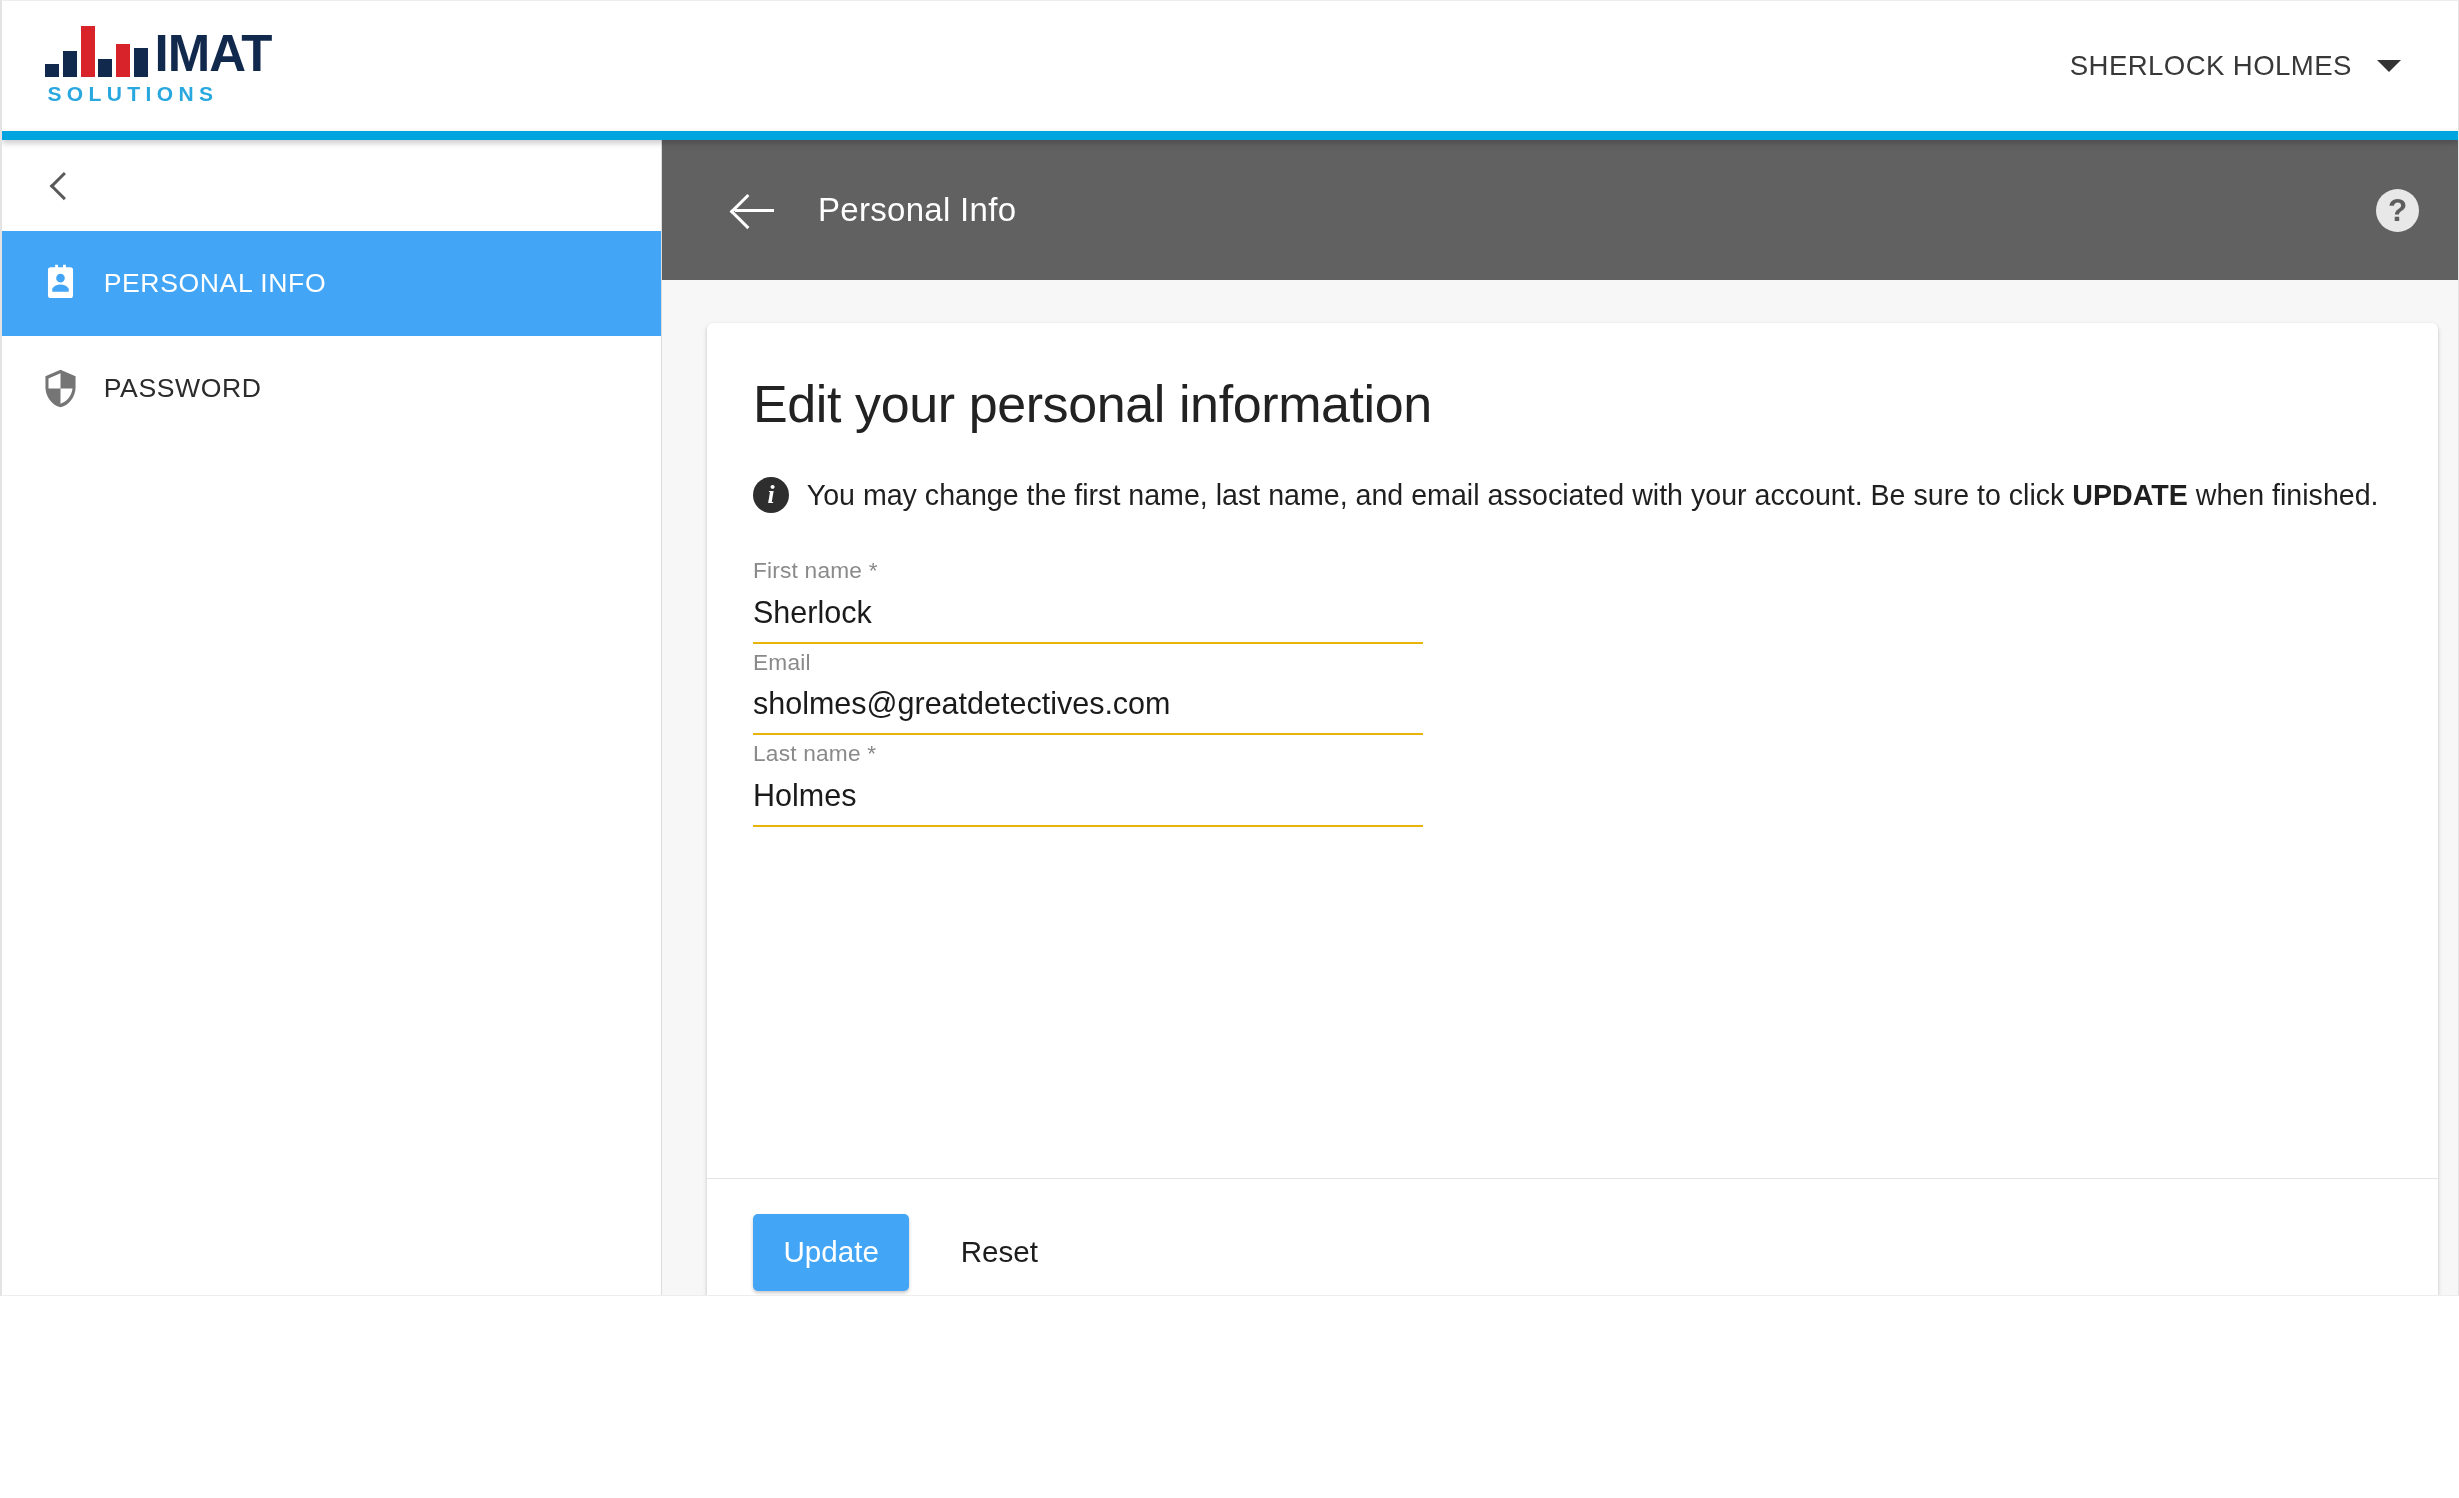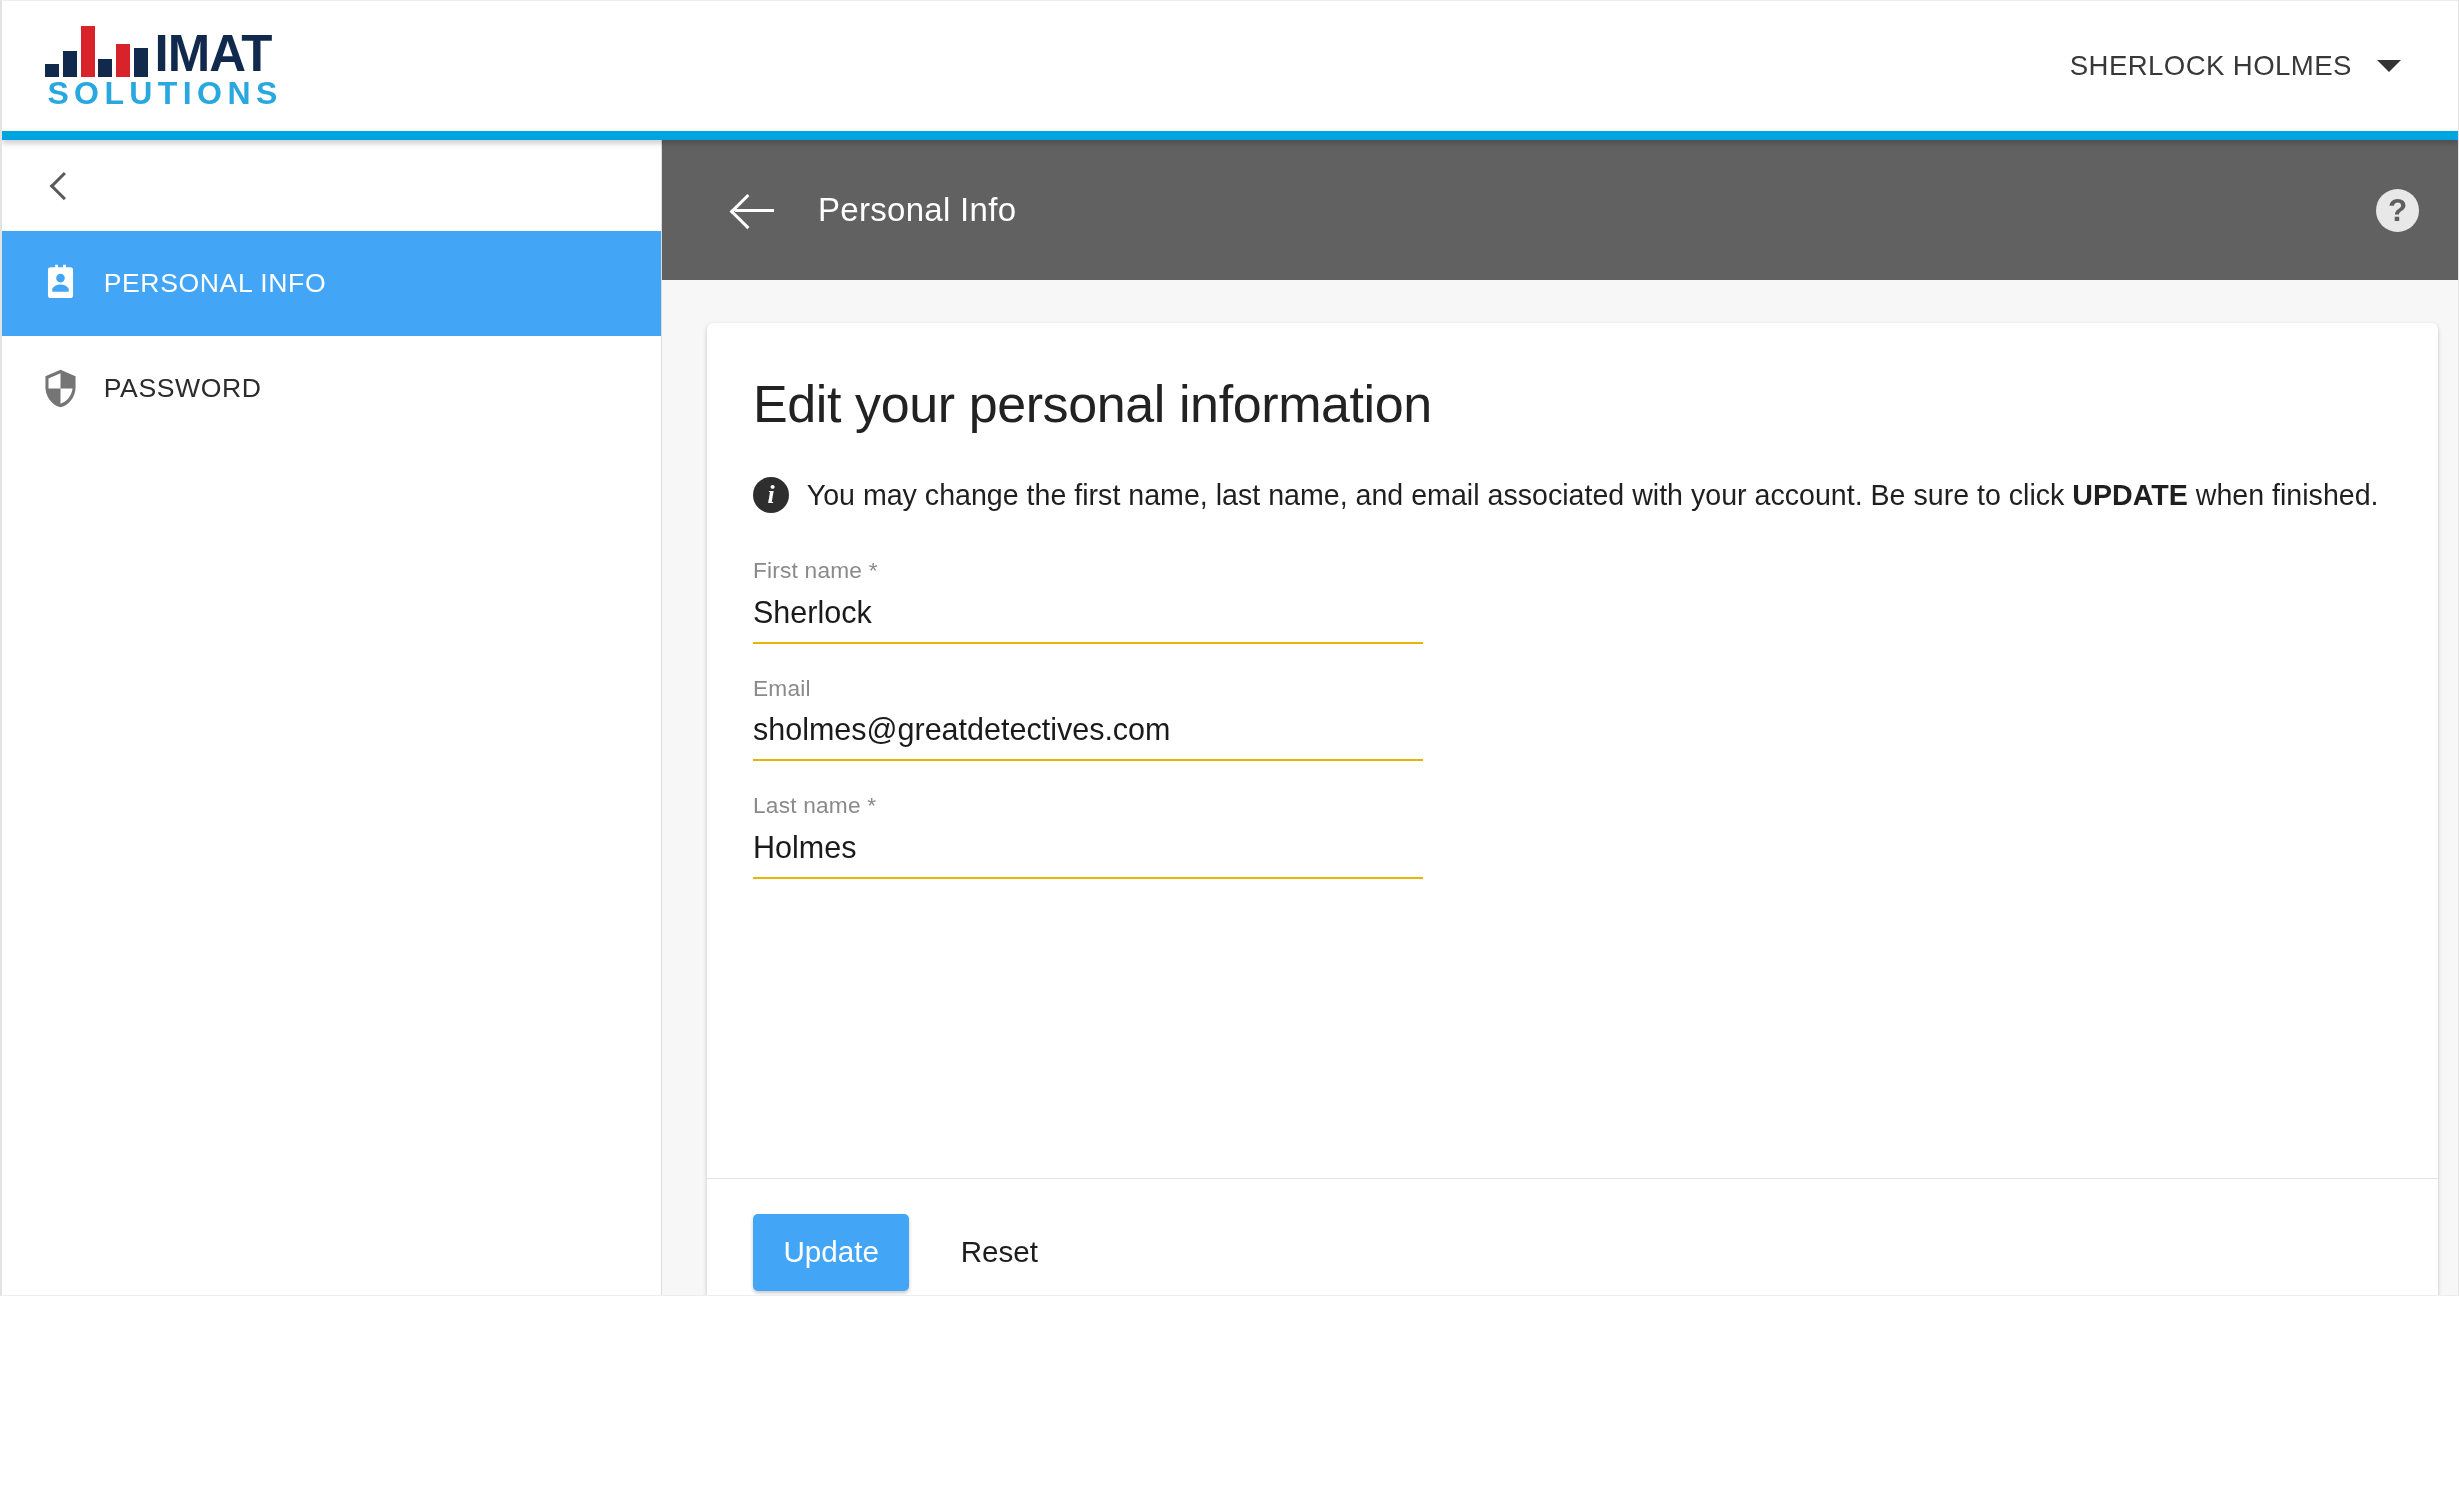--- a/index.html
+++ b/index.html
@@ -68,21 +68,21 @@
     font-family: "Liberation Sans", sans-serif;
     font-weight: bold;
     font-size: 51px;
     line-height: 47px;
     letter-spacing: -1px;
     color: #11294d;
   }
   .logo-solutions {
     font-family: "Liberation Sans", sans-serif;
     font-weight: bold;
-    font-size: 32px;
+    font-size: 21px;
     line-height: 29.6px;
     letter-spacing: 5.4px;
     color: #29a7df;
     margin-top: 2px;
     margin-left: 2px;
   }
 
   .user-menu {
     display: flex;
     align-items: center;
@@ -270,21 +270,21 @@
     font-family: "Liberation Serif", serif;
     margin-top: 5.9px;
   }
   .info-text {
     font-size: 28.6px;
     line-height: 49px;
     color: #1f1f1f;
   }
   .info-text b { font-weight: bold; }
 
-  .field { margin-bottom: 31px; width: 670px; }
+  .field { margin-bottom: 5px; width: 670px; }
   .field-label {
     font-size: 22.7px;
     color: #8a8a8a;
     margin-bottom: 10.8px;
     letter-spacing: 0.2px;
   }
   .field-value-wrap {
     border-bottom: 2px solid #eab308;
     padding-bottom: 11.8px;
   }

